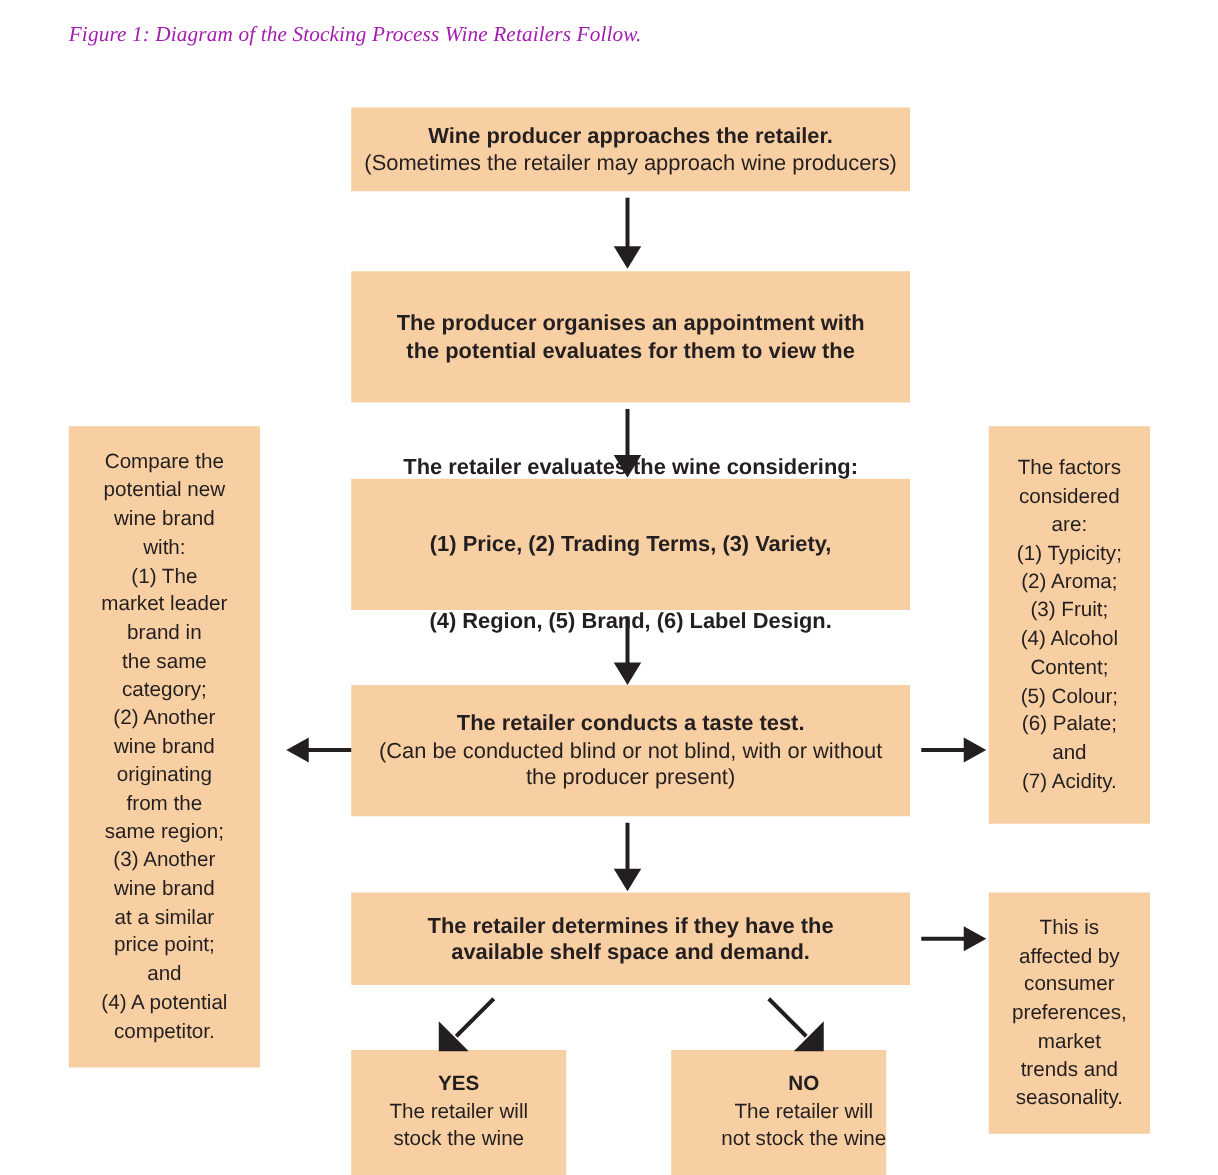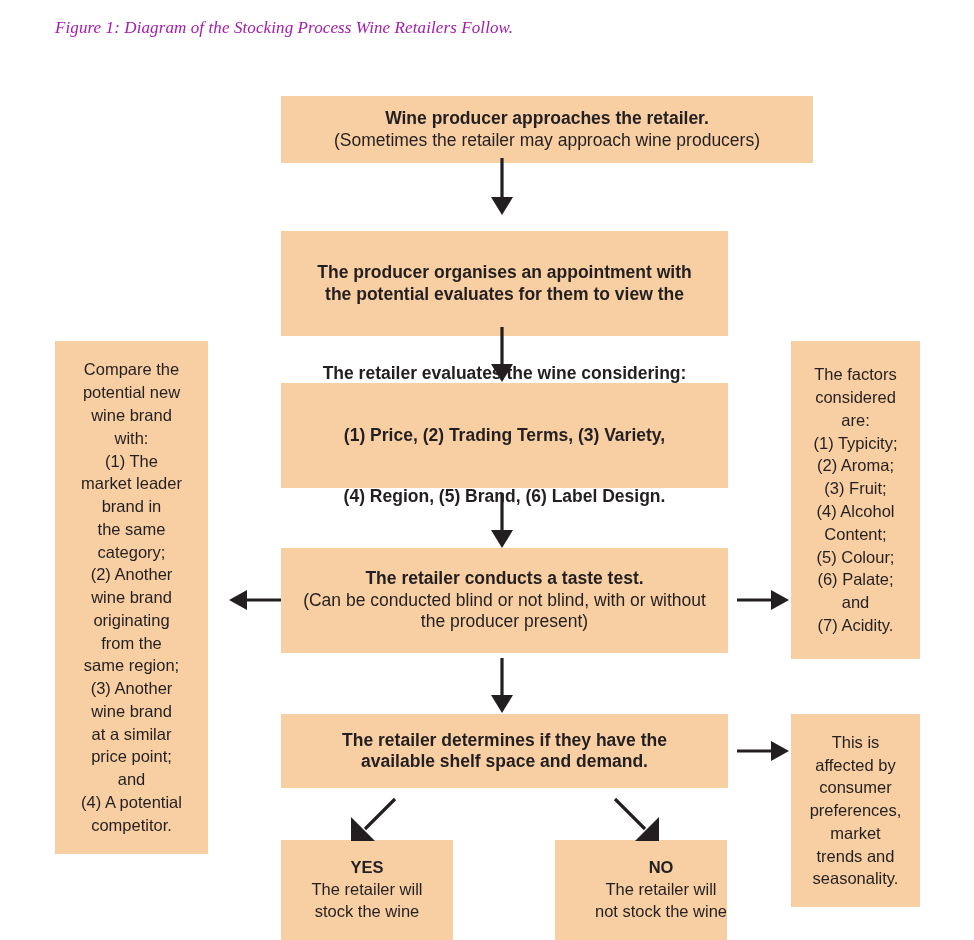--- a/index.html
+++ b/index.html
@@ -53,27 +53,27 @@
   
   .side-box {
     font-size: 16.5px;
     line-height: 1.38;
     padding: 10px 6px;
   }
 
   .outcome-box { font-size: 16.5px; line-height: 1.32; }
 
   
-  #box-approach      { left: 281px; top: 96px;  width: 532px; height: 67px; text-align: right; }
-  #box-appointment   { left: 281px; top: 217px; width: 447px; height: 105px; margin-top: 14px; }
+  #box-approach      { left: 281px; top: 86px;  width: 447px; height: 67px; text-align: right; }
+  #box-appointment   { left: 281px; top: 217px; width: 447px; height: 105px; }
   #box-evaluate      { left: 281px; top: 383px; width: 447px; height: 105px; gap: 40px; }
   #box-taste-test    { left: 281px; top: 548px; width: 447px; height: 105px; }
   #box-shelf-space   { left: 281px; top: 714px; width: 447px; height: 74px; }
   #box-yes           { left: 281px; top: 840px; width: 172px; height: 100px; }
-  #box-no            { left: 555px; top: 840px; width: 172px; height: 100px; padding-left: 40px; }
+  #box-no            { left: 537px; top: 840px; width: 172px; height: 100px; padding-left: 40px; }
   #box-compare       { left: 55px;  top: 341px; width: 153px; height: 513px; }
   #box-factors       { left: 791px; top: 341px; width: 129px; height: 318px; }
   #box-affected      { left: 791px; top: 714px; width: 129px; height: 193px; }
 
   
   .arrow { position: absolute; }
   .arrow svg { display: block; }
 
   #arrow-approach-to-appointment { left: 487px; top: 158px; }
   #arrow-appointment-to-evaluate { left: 487px; top: 327px; }

